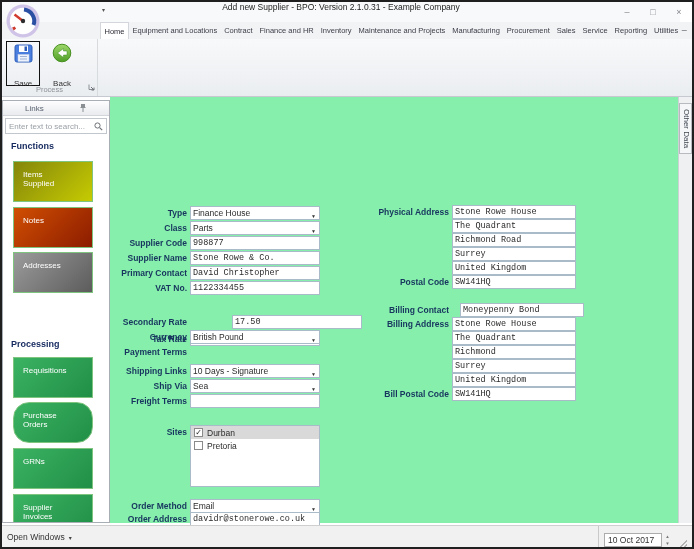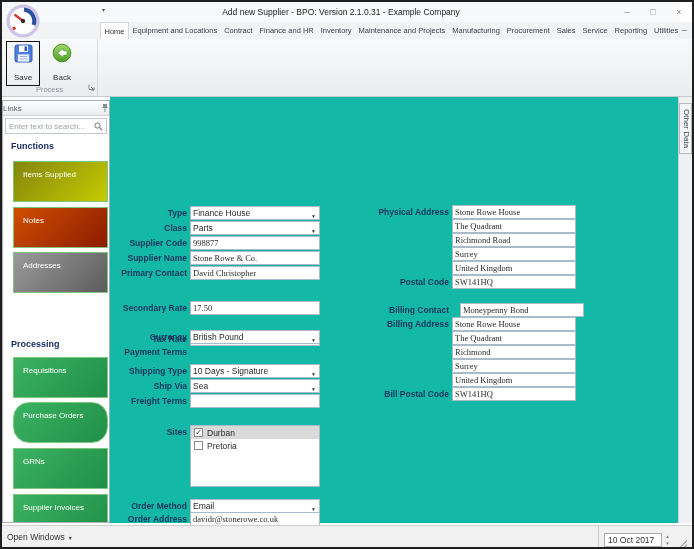--- a/index.html
+++ b/index.html
@@ -2,21 +2,21 @@
 <html><head>
 <meta charset="utf-8">
 <style>
   * { margin:0; padding:0; box-sizing:border-box; }
   body { font-family:"Liberation Sans", sans-serif; background:#fff; }
   .window { position:relative; width:694px; height:549px; border:2px solid #1f1f1f;
             background:#fff; overflow:hidden; }
 
   
   .titlebar { position:absolute; top:0; left:0; right:12px; height:20px; background:#f8f9fa;
-              display:flex; align-items:center; justify-content:center; }
+              display:flex; justify-content:center; }
   .title-text { font-size:8.5px; color:#1d1d1d; }
   .win-controls { position:absolute; right:0; top:0; height:20px; display:flex; }
   .tb-btn { width:26px; height:20px; display:flex; align-items:center; justify-content:center;
             font-size:9px; color:#85898e; }
   .qat-arrow { position:absolute; left:100px; top:4px; font-size:6px; color:#555; }
   .app-icon { position:absolute; left:3px; top:1px; z-index:10; }
 
   
   .tabrow { position:absolute; top:20px; left:0; right:0; height:17px; background:#f2f3f5;
             display:flex; align-items:stretch; padding-left:98px; }
@@ -25,57 +25,57 @@
   .rtab.active { background:#fff; border:1px solid #d3d6da; border-bottom:none; color:#2b2b36; }
   .mdi { display:flex; align-items:center; gap:9px; margin-left:auto; padding-right:7px; color:#5d6166; }
   .mdi-min { font-size:9px; line-height:9px; }
 
   
   .ribbon { position:absolute; top:37px; left:0; right:0; height:58px;
             background:linear-gradient(#f8f9fb,#eaedf0); border-bottom:1px solid #c6cad0; }
   .ribbon-group { position:absolute; left:0; top:0; bottom:0; width:96px; border-right:1px solid #d8dbde; }
   .big-btn { position:absolute; top:2px; width:34px; height:45px; display:flex; flex-direction:column;
              align-items:center; justify-content:flex-start; padding-top:2px; }
-  .big-btn .lbl { font-size:8px; color:#333; margin-top:6px; }
+  .big-btn .lbl { font-size:8px; color:#333; margin-top:12px; }
   .save-pos { left:4px; border:1px solid #121212; }
   .back-pos { left:43px; }
   .group-footer { position:absolute; bottom:0; left:0; right:0; height:11px; text-align:center;
                   font-size:7.5px; color:#8d9298; }
   .launcher { position:absolute; right:2px; bottom:1px; }
 
   
   .sidebar { position:absolute; left:0; top:98px; width:108px; height:423px; background:#fff;
              border:1px solid #a9aeb4; overflow:hidden; }
   .side-header { position:absolute; top:0; left:0; right:0; height:15px;
                  background:linear-gradient(#fdfdfe,#e9ebee); border-bottom:1px solid #d2d5d9;
-                 display:flex; align-items:center; padding:0 0; }
+                 display:flex; align-items:center; padding:0 22px; }
   .side-header .txt { font-size:8px; color:#5a6472; flex:1; }
   .search-row { position:absolute; top:17px; left:2px; right:2px; height:16px; border:1px solid #c2c7cd;
                 background:#fff; display:flex; align-items:center; }
   .search-row input { flex:1; min-width:0; border:none; outline:none; font-size:8px; color:#555;
                       padding:0 3px; font-family:inherit; }
   .search-row input::placeholder { color:#9aa0a6; }
   .side-title { position:absolute; left:8px; font-size:9px; font-weight:bold; color:#15295f; }
-  .side-btn { position:absolute; left:10px; width:95px; height:41px; border:1px solid #7fc57f;
+  .side-btn { position:absolute; left:10px; width:80px; height:41px; border:1px solid #7fc57f;
               color:#fff; font-size:8px; padding:8px 18px 0 9px; cursor:default; }
   .btn-items { background:linear-gradient(135deg,#84860a,#c6cb02); }
   .btn-notes { background:linear-gradient(135deg,#d14f02,#8c1c00); }
   .btn-addr  { background:linear-gradient(135deg,#9b9b9b,#5c5c5c); }
   .btn-green { background:linear-gradient(135deg,#3bb262,#218f47); }
 
   
-  .form-area { position:absolute; left:108px; top:95px; width:572px; height:426px; background:#14b8a6; }
+  .form-area { position:absolute; left:108px; top:95px; width:572px; height:426px; background:#86efac; }
   .frow { position:absolute; display:flex; align-items:center; height:14px; }
   .frow.l { left:0; }
   .frow.r { left:254px; }
   .flabel { width:80px; padding-right:3px; text-align:right; font-weight:bold; font-size:8.5px;
             color:#17355e; white-space:nowrap; }
   .frow.r .flabel { width:88px; }
   .ffield { width:130px; height:14px; border:1px solid #a9bac8; font-size:8.5px; padding:0 2px;
-            color:#2b2b2b; font-family:Liberation Serif, serif; background:#fff; outline:none; }
+            color:#2b2b2b; font-family:Liberation Mono, monospace; background:#fff; outline:none; }
   .frow.r .ffield { width:124px; }
   .combo { width:130px; height:14px; border:1px solid #a9bac8; display:flex; align-items:center;
            background:#fff; }
   .combo-val { flex:1; font-size:8.5px; padding:0 2px; color:#2b2b2b; white-space:nowrap; overflow:hidden; }
   .combo-btn { width:11px; text-align:center; color:#333; }
   .combo-btn::before { content:"▼"; font-size:5px; line-height:12px; }
   .sites-row { position:absolute; top:328px; left:0; display:flex; align-items:flex-start; }
   .listbox { width:130px; height:62px; border:1px solid #a9bac8; background:#fff; overflow:hidden; }
   .lrow { display:flex; align-items:center; height:13px; padding:0 1px; font-size:8.5px; color:#2b2b2b; }
   .lrow.selected { background:#d9d9d9; }
@@ -240,40 +240,44 @@
       <input class="ffield" value="998877" style="">
     </div>
     <div class="frow l" style="top:154px;">
       <span class="flabel">Supplier Name</span>
       <input class="ffield" value="Stone Rowe &amp; Co." style="">
     </div>
     <div class="frow l" style="top:169px;">
       <span class="flabel">Primary Contact</span>
       <input class="ffield" value="David Christopher" style="">
     </div>
+    <div class="frow l" style="top:184px;">
+      <span class="flabel">VAT No.</span>
+      <input class="ffield" value="1122334455" style="">
+    </div>
     <div class="frow l" style="top:203px;margin-top:32px;">
       <span class="flabel">Tax Rate</span>
       <input class="ffield" value="14.00" style="">
     </div>
-    <div class="frow l" style="top:204px;">
+    <div class="frow l" style="top:218px;gap:42px;">
       <span class="flabel">Secondary Rate</span>
       <input class="ffield" value="17.50" style="">
     </div>
     <div class="frow l" style="top:233px;">
       <span class="flabel">Currency</span>
       <div class="combo">
         <span class="combo-val">British Pound</span>
         <span class="combo-btn"></span>
       </div>
     </div>
     <div class="frow l" style="top:248px;justify-content:center;">
       <span class="flabel">Payment Terms</span>
     </div>
     <div class="frow l" style="top:267px;">
-      <span class="flabel">Shipping Type</span>
+      <span class="flabel">Shipping Links</span>
       <div class="combo">
         <span class="combo-val">10 Days - Signature</span>
         <span class="combo-btn"></span>
       </div>
     </div>
     <div class="frow l" style="top:282px;">
       <span class="flabel">Ship Via</span>
       <div class="combo">
         <span class="combo-val">Sea</span>
         <span class="combo-btn"></span>

